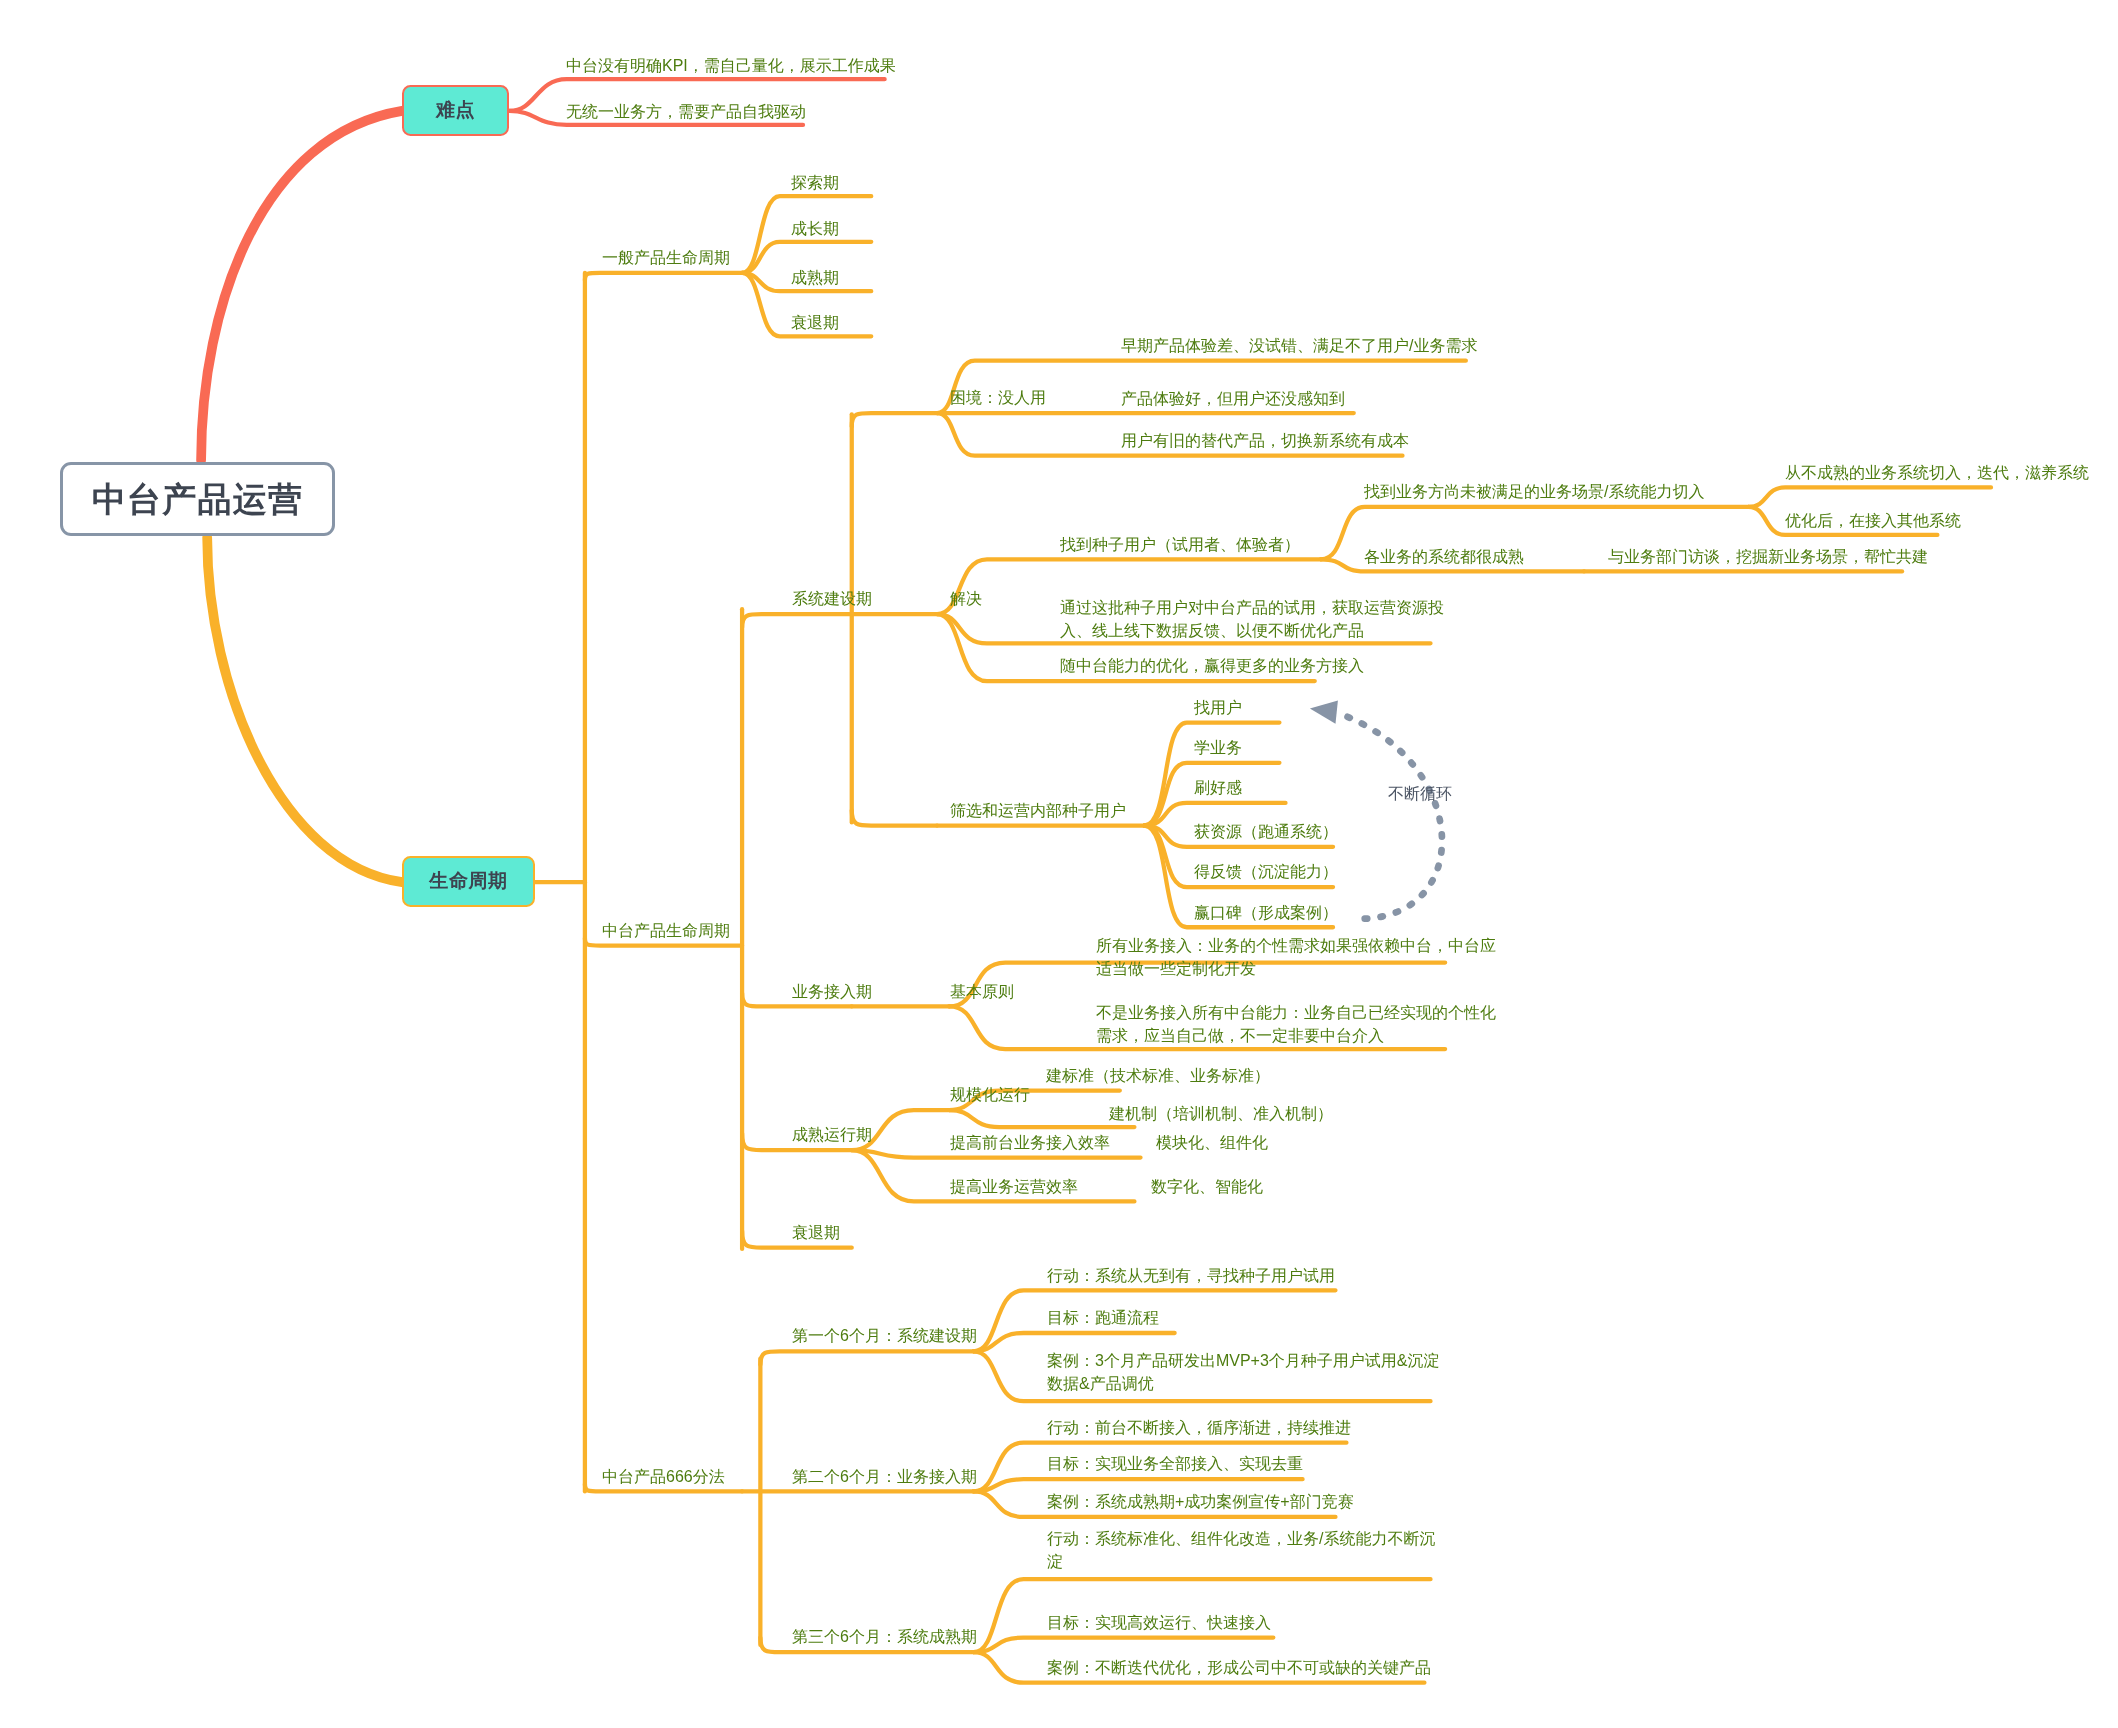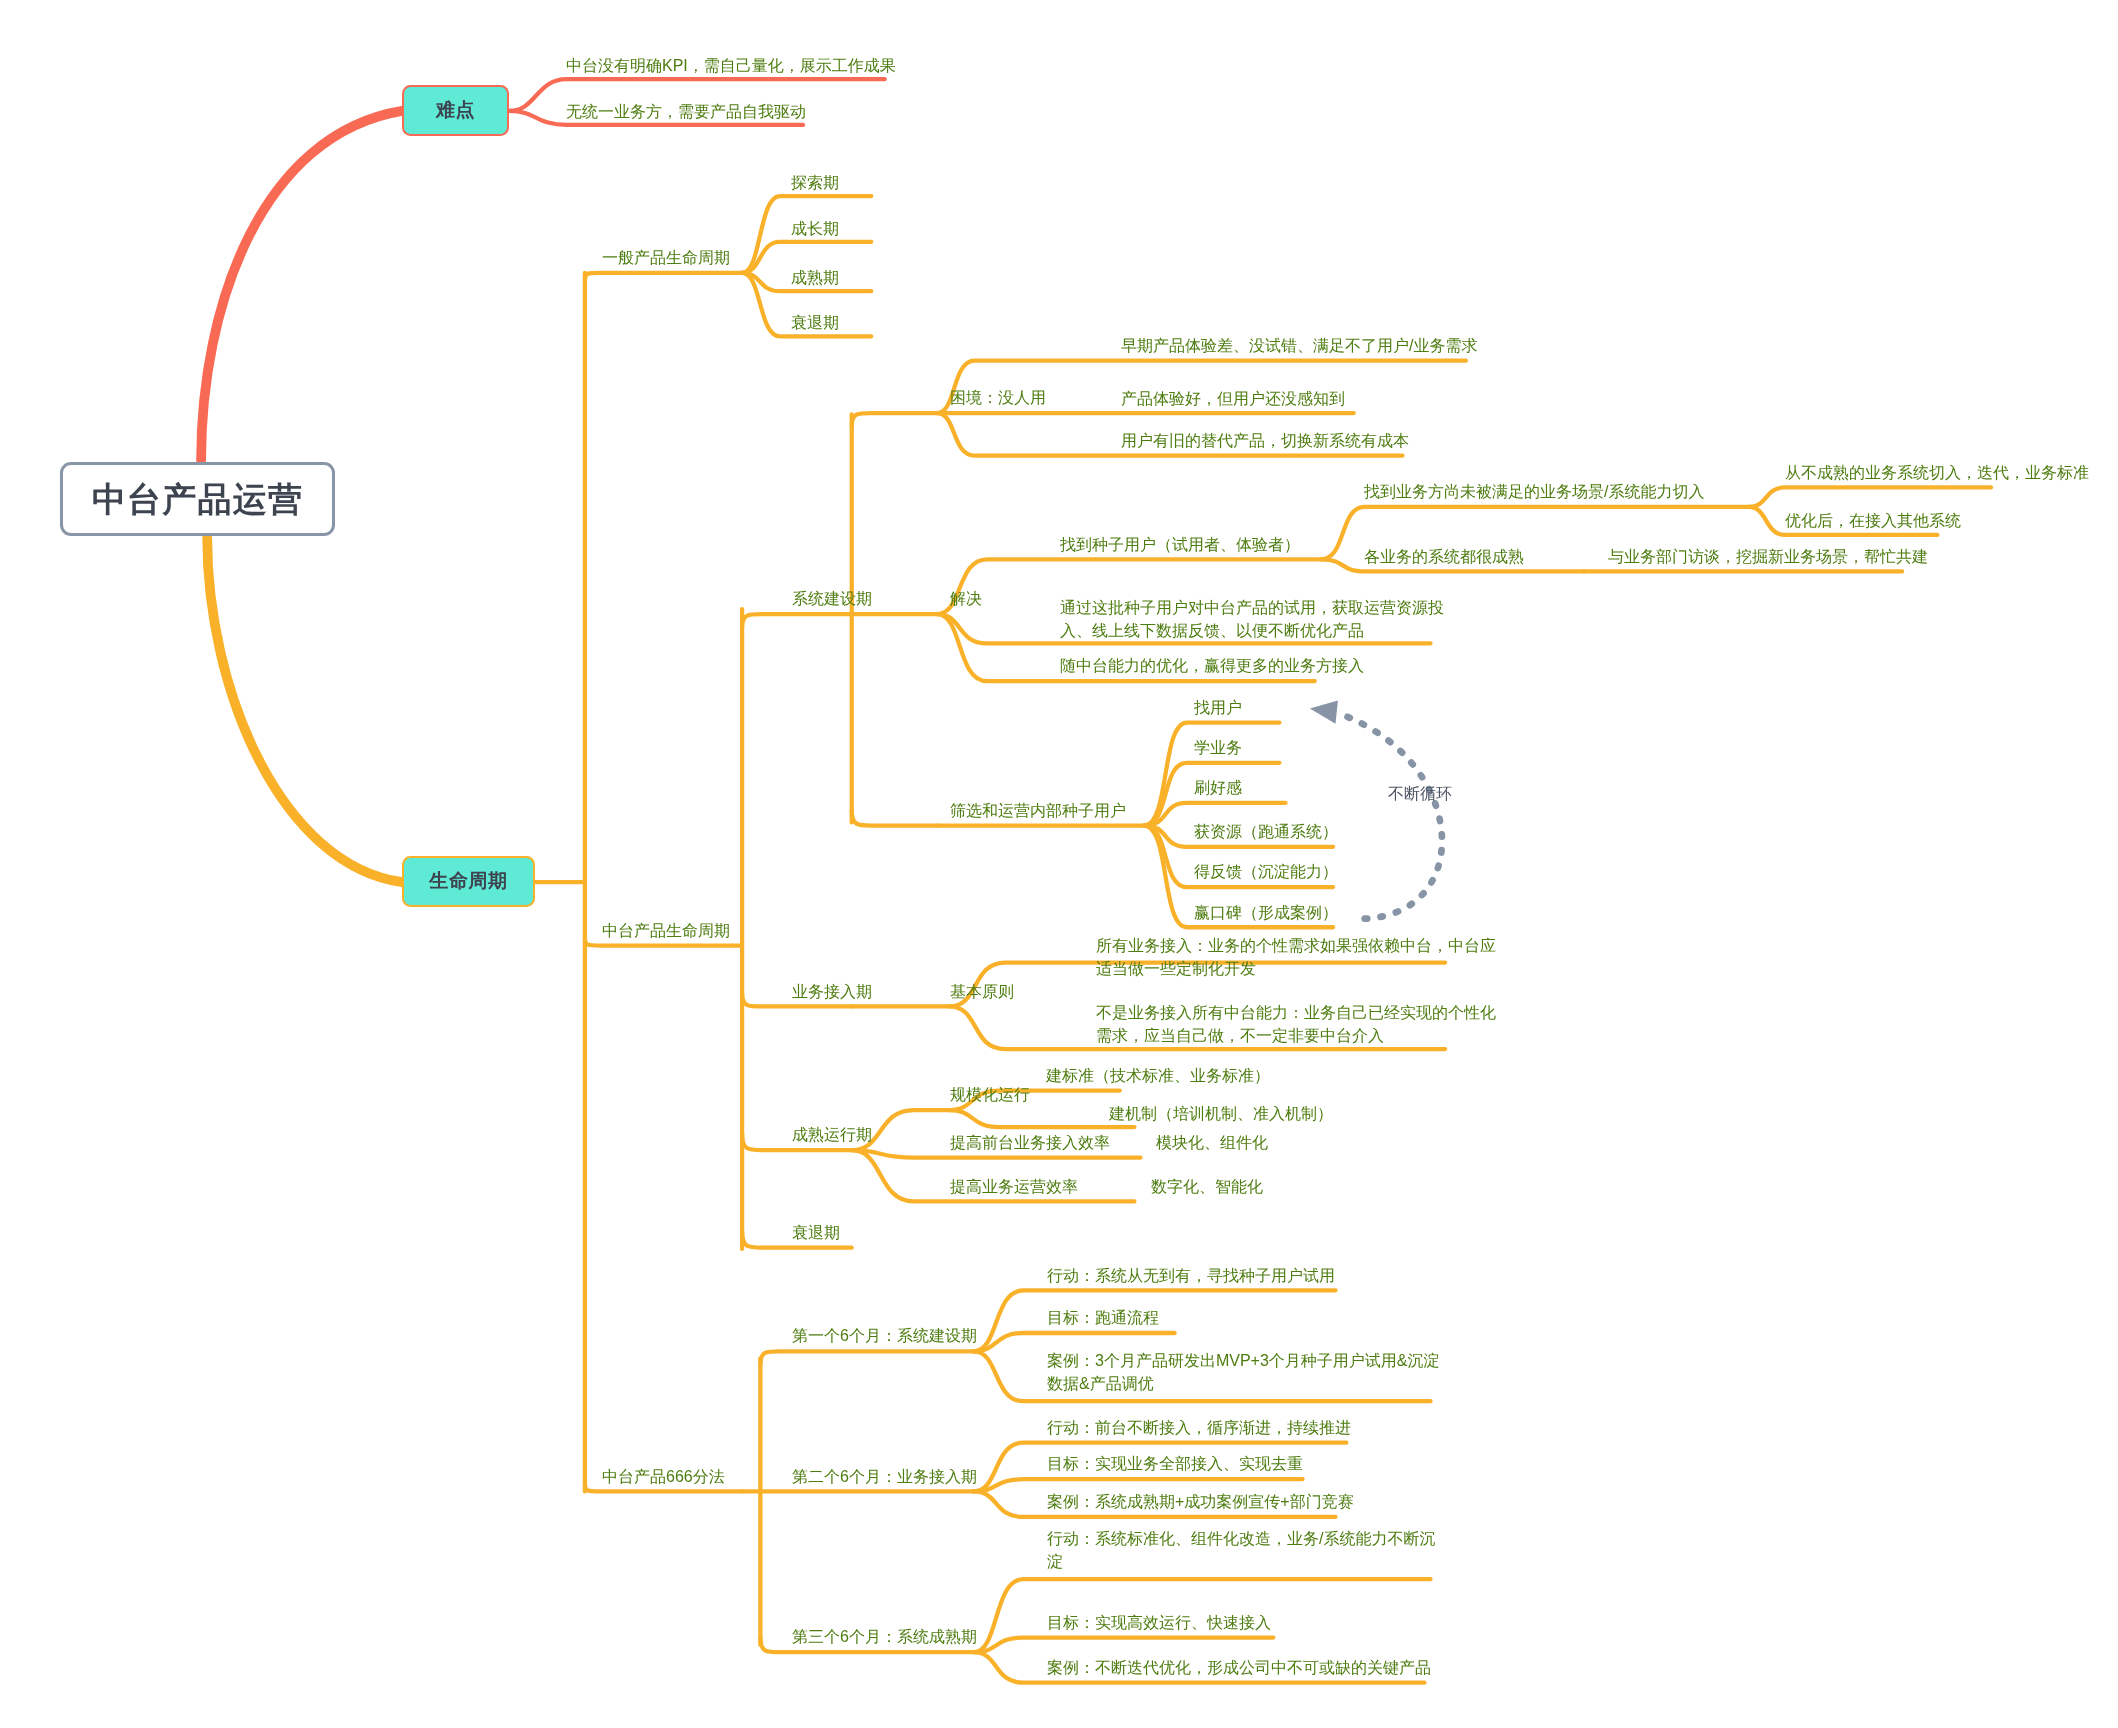--- a/index.html
+++ b/index.html
@@ -158,21 +158,21 @@
 <div class="node lbl" style="left:1121px;top:430px;">用户有旧的替代产品，切换新系统有成本</div>
 
 <div class="node lbl" style="left:950px;top:588px;">解决</div>
 <div class="node lbl" style="left:1060px;top:534px;">找到种子用户（试用者、体验者）</div>
 <div class="node lbl wrap" style="left:1060px;top:597px;width:390px;">通过这批种子用户对中台产品的试用，获取运营资源投
 入、线上线下数据反馈、以便不断优化产品</div>
 <div class="node lbl" style="left:1060px;top:655px;">随中台能力的优化，赢得更多的业务方接入</div>
 
 <div class="node lbl" style="left:1364px;top:481px;">找到业务方尚未被满足的业务场景/系统能力切入</div>
 <div class="node lbl" style="left:1364px;top:546px;text-align:right;">各业务的系统都很成熟</div>
-<div class="node lbl" style="left:1785px;top:462px;">从不成熟的业务系统切入，迭代，业务标准</div>
+<div class="node lbl" style="left:1785px;top:462px;">从不成熟的业务系统切入，迭代，滋养系统</div>
 <div class="node lbl" style="left:1785px;top:510px;">优化后，在接入其他系统</div>
 <div class="node lbl" style="left:1608px;top:546px;">与业务部门访谈，挖掘新业务场景，帮忙共建</div>
 
 <div class="node lbl" style="left:950px;top:800px;">筛选和运营内部种子用户</div>
 <div class="node lbl" style="left:1194px;top:697px;">找用户</div>
 <div class="node lbl" style="left:1194px;top:737px;">学业务</div>
 <div class="node lbl" style="left:1194px;top:777px;">刷好感</div>
 <div class="node lbl" style="left:1194px;top:821px;">获资源（跑通系统）</div>
 <div class="node lbl" style="left:1194px;top:861px;">得反馈（沉淀能力）</div>
 <div class="node lbl" style="left:1194px;top:902px;">赢口碑（形成案例）</div>

